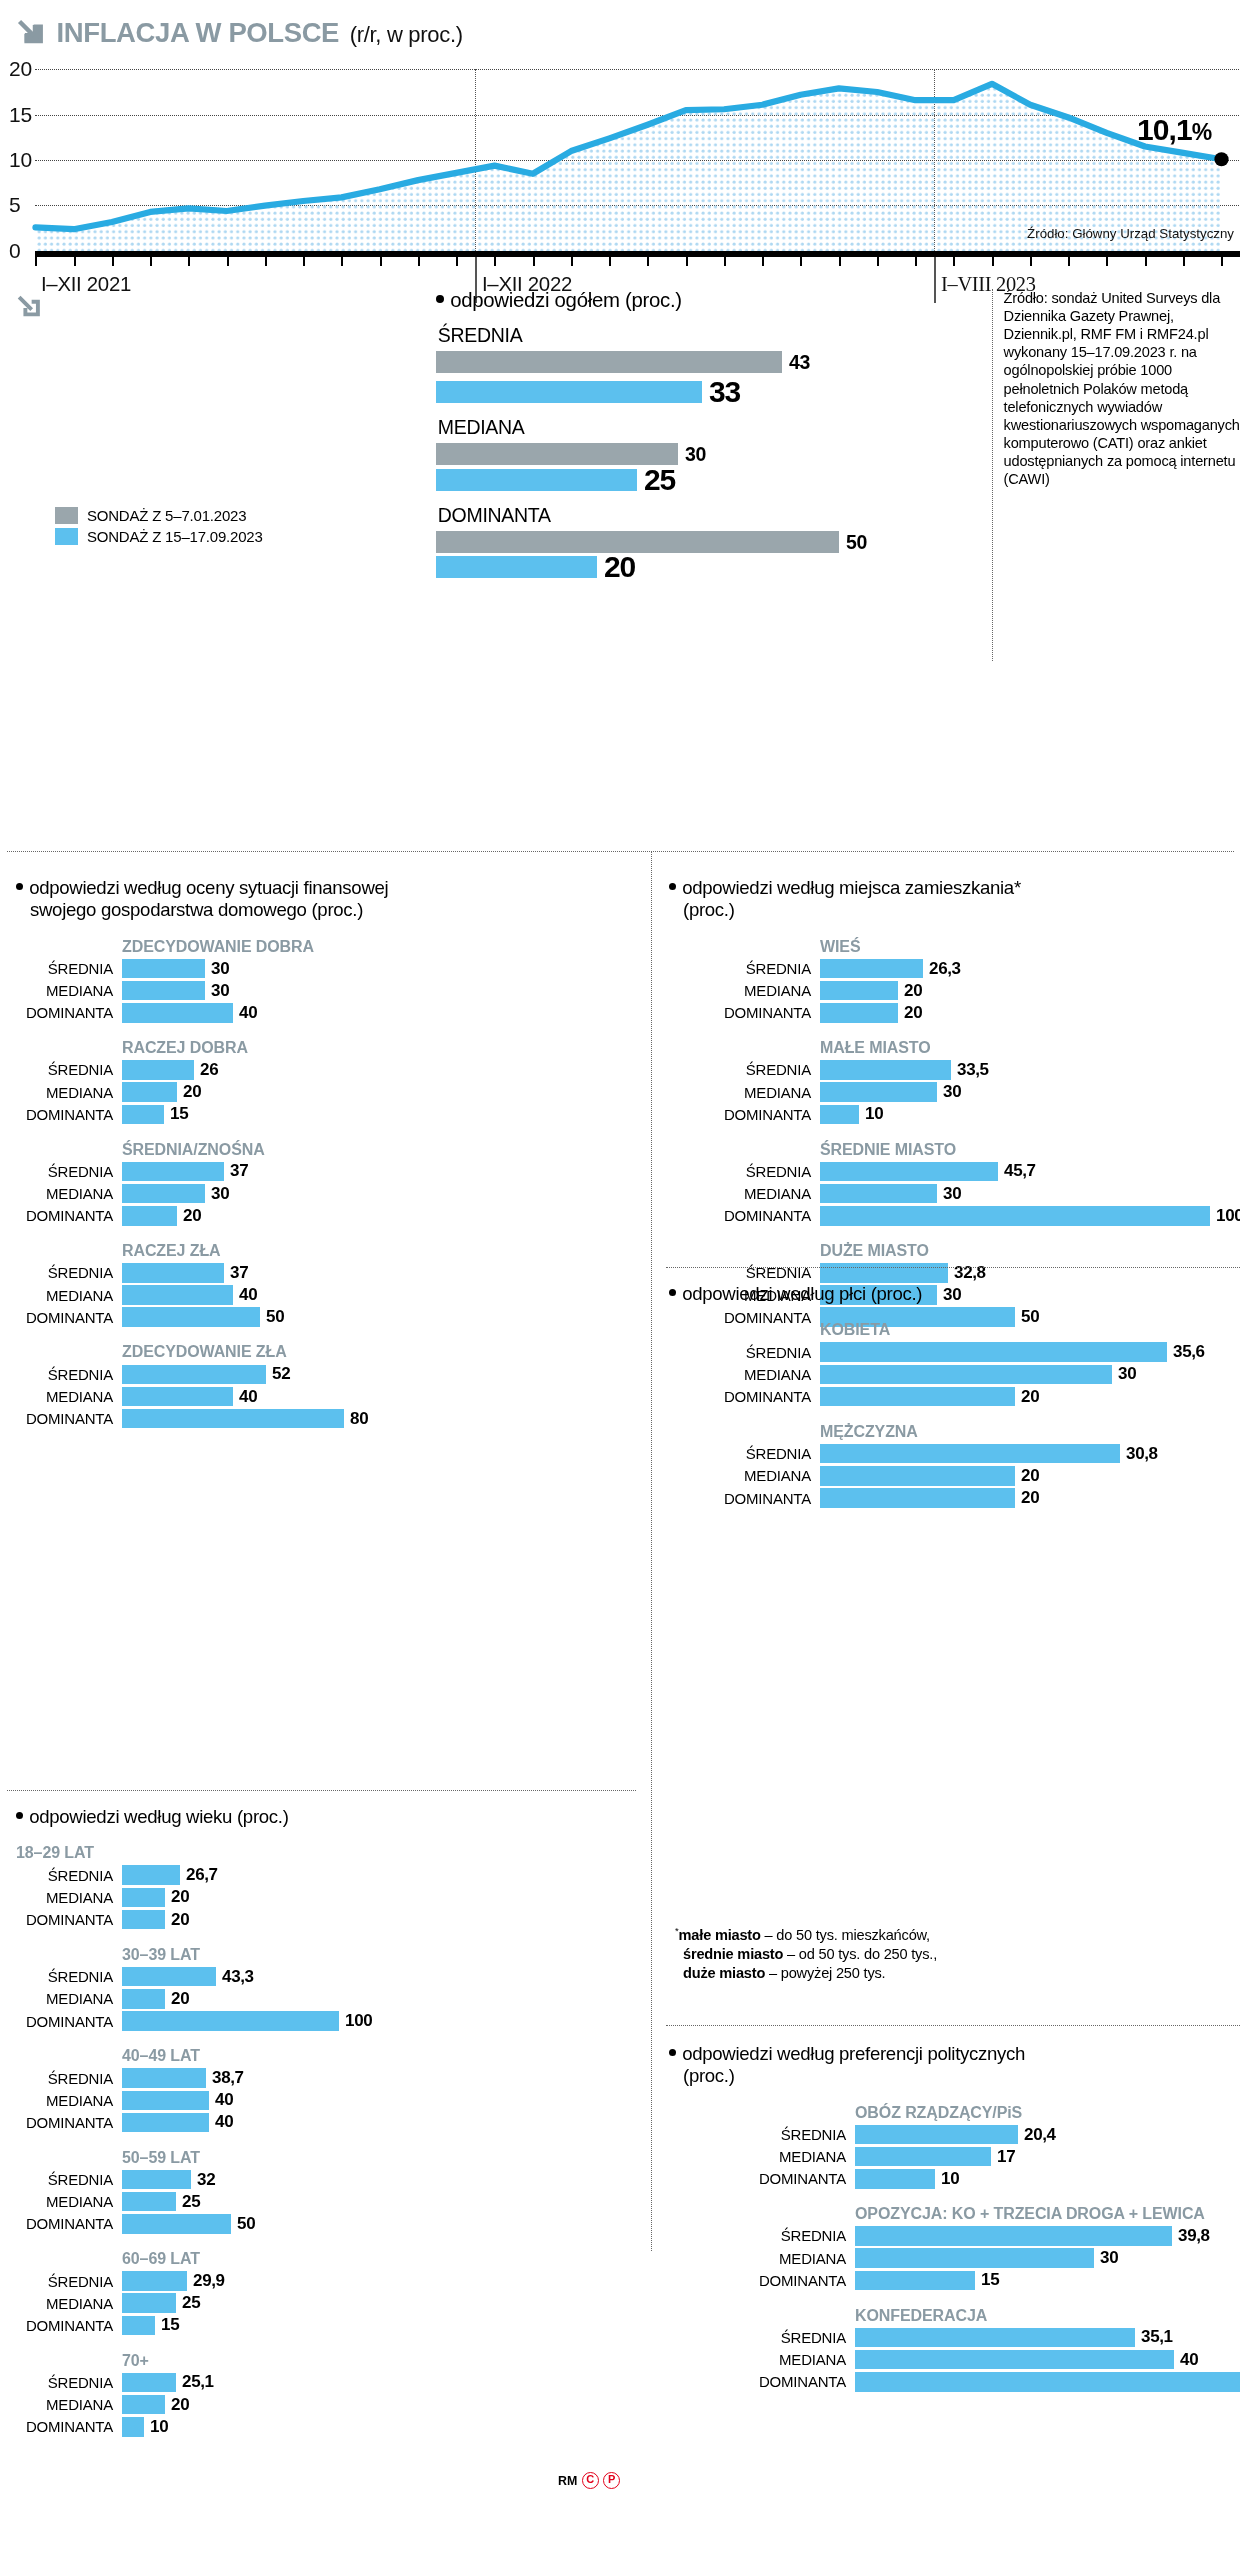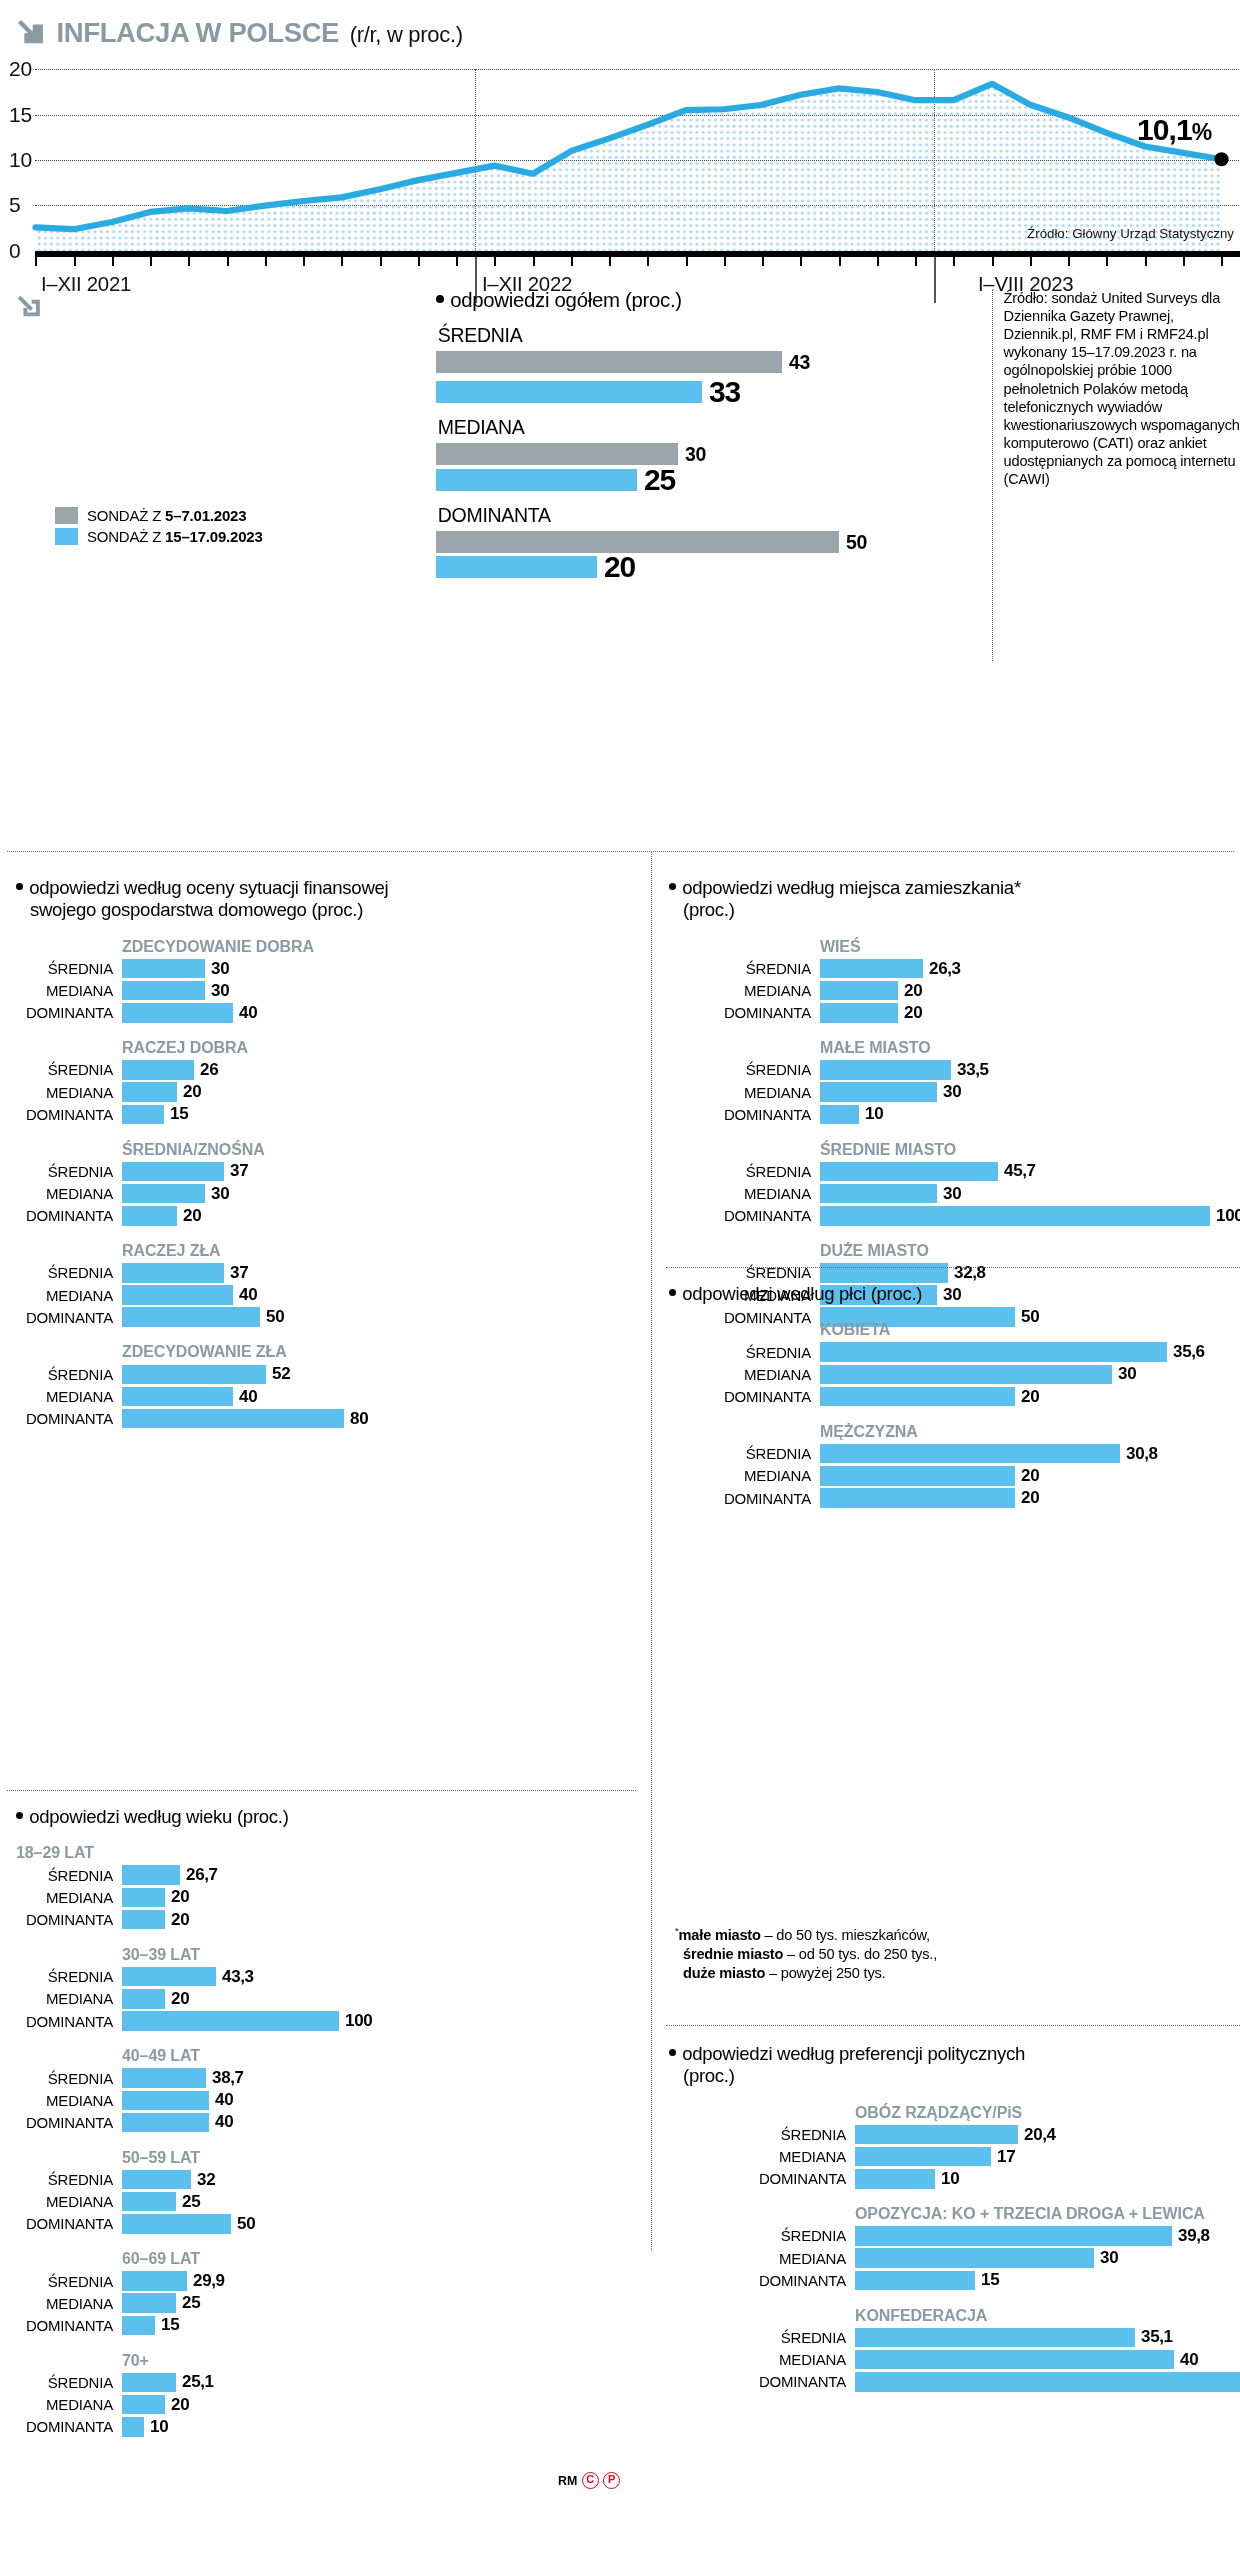--- a/index.html
+++ b/index.html
@@ -45,21 +45,21 @@
   .q-arrow { position: absolute; left: 16px; top: 5.3px; width: 26.6px; height: 26.6px; }
   .qtext {
     position: absolute; left: 51px; top: 0px; width: 284px;
     font-size: 21px; font-weight: bold; line-height: 1.26; color: #8a9aa3;
     letter-spacing: -0.2px;
   }
   .legend { position: absolute; left: 55px; top: 218px; }
   .legend-row { display: flex; align-items: center; gap: 8.9px; margin-bottom: 4.4px; }
   .sw { width: 23px; height: 17px; flex: none; }
   .legend-txt { font-size: 15px; letter-spacing: -0.2px; }
-  .legend-txt b { font-weight: bold; }
+  .legend-txt b { font-weight: normal; }
 
   .overall { position: absolute; left: 436px; top: 0px; width: 532px; }
   .overall-title { font-size: 20.4px; letter-spacing: -0.3px; margin-bottom: 7px; }
   .dot-b { display: inline-block; width: 8px; height: 8px; border-radius: 50%; background: #000;
            vertical-align: middle; margin-right: 6.2px; position: relative; top: -2.7px; }
   .grp-lbl { font-size: 19.5px; letter-spacing: -0.3px; margin: 8.9px 0 3.5px 1.8px; }
   .barline { display: flex; align-items: center; }
   .bar { height: 22px; }
   .bar-grey { background: #9aa6ac; }
   .bar-blue { background: #5cc0ee; }
@@ -165,21 +165,21 @@
     <div class="tick" style="left: 1030px; top: 195px;"></div>
     <div class="tick" style="left: 1068px; top: 195px;"></div>
     <div class="tick" style="left: 1106px; top: 195px;"></div>
     <div class="tick" style="left: 1145px; top: 195px;"></div>
     <div class="tick" style="left: 1183px; top: 195px;"></div>
     <div class="tick" style="left: 1221px; top: 195px;"></div>
     <div class="xlabel" style="left: 41px; top: 211px;">I–XII 2021</div>
     <div class="bigtick" style="left: 475px; top: 195px;"></div>
     <div class="xlabel" style="left: 482px; top: 211px;">I–XII 2022</div>
     <div class="bigtick" style="left: 934px; top: 195px;"></div>
-    <div class="xlabel" style="left: 978px; top: 211px;">I–VIII 2023</div>
+    <div class="xlabel" style="left: 941px; top: 211px; font-family: Liberation Serif, serif;">I–VIII 2023</div>
   </div>
 
 <div class="qblock">
   <span class="q-arrow">
     <svg width="26.6" height="26.6" viewBox="0 0 34 34">
       <path d="M4 4 L20 20 M20 10 L28 10 L28 26 L12 26 L12 18" stroke="#8a9aa3" stroke-width="5" fill="none"></path>
     </svg>
   </span>
 
   <div class="legend" id="legend">

